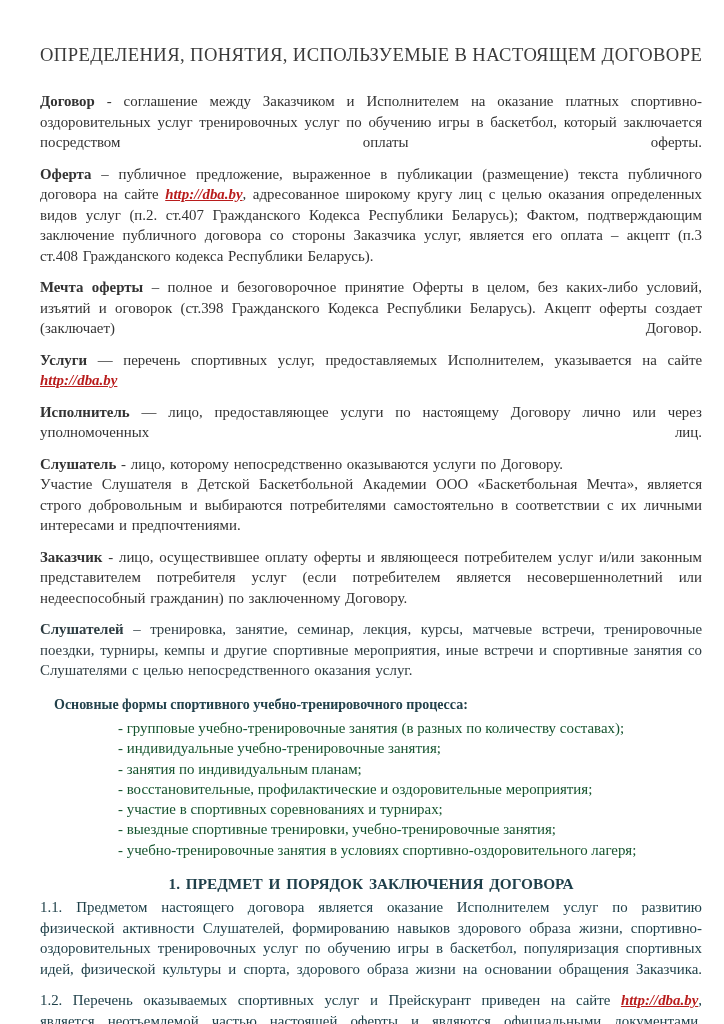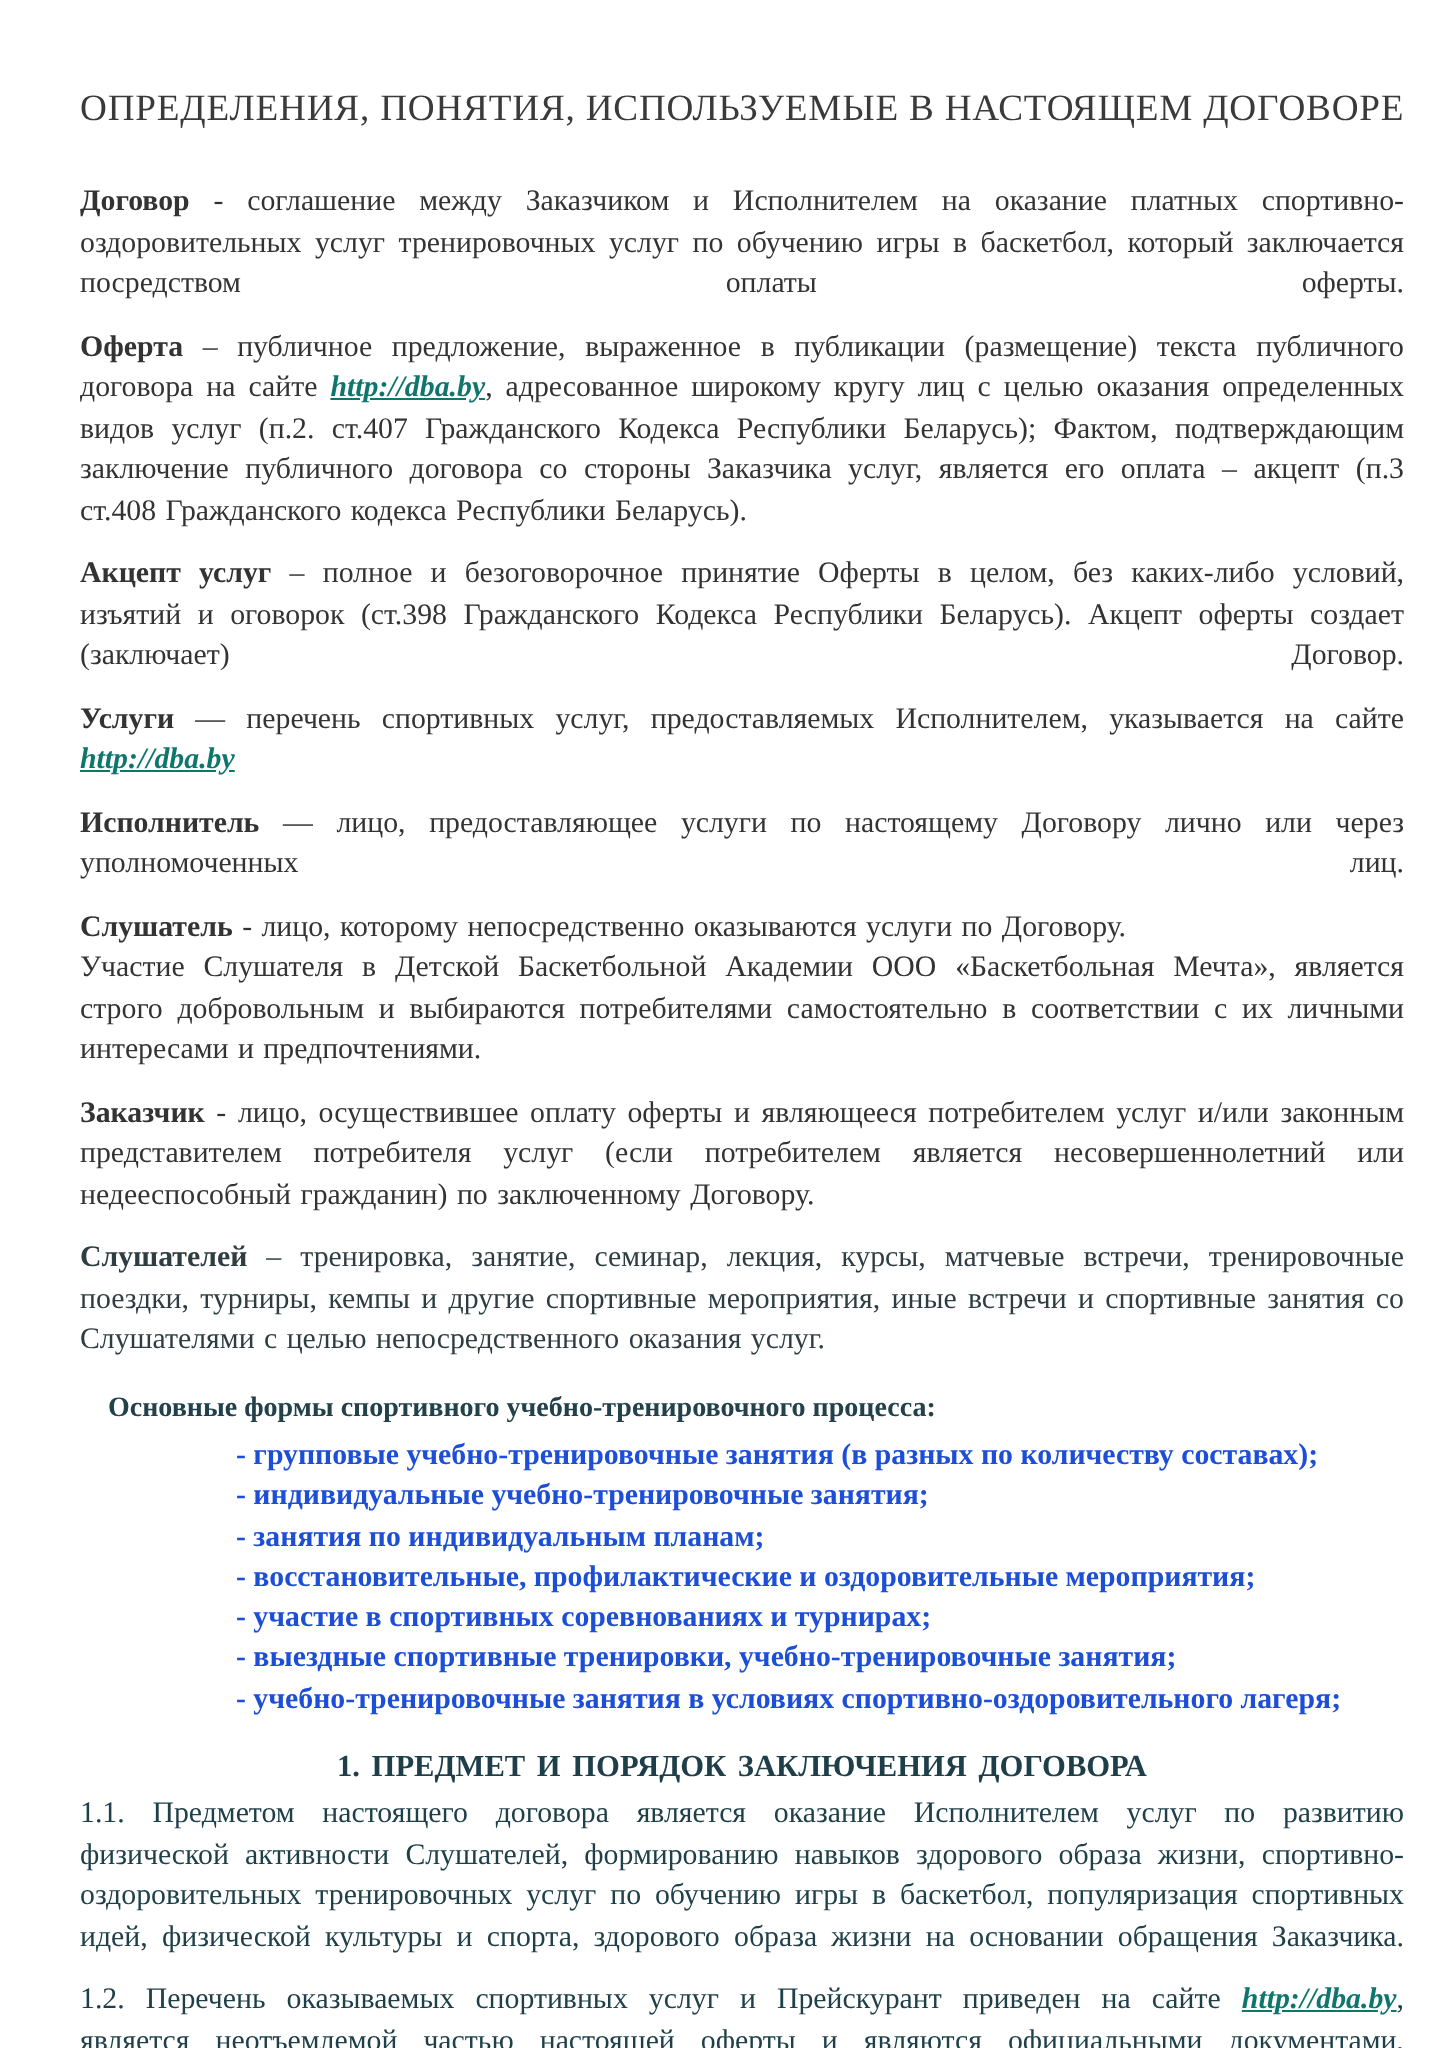--- a/index.html
+++ b/index.html
@@ -37,41 +37,40 @@
     text-align: justify;
     color: #333333;
     word-spacing: 1px;
   }
   .para .term { font-weight: bold; }
   .force-last { text-align-last: justify; }
   .link {
     font-weight: bold;
     font-style: italic;
     text-decoration: underline;
-    color: #0f766e;
+    color: #b91c1c;
     cursor: pointer;
   }
   .line-block { display: block; }
   .just { text-align: justify; }
   .tint-1 { color: #2e3d42; }
   .forms-heading {
     font-size: 14px;
     line-height: 20.5px;
     font-weight: bold;
     color: #22414b;
     margin: 14px 0 3px 14px;
   }
   .forms-list {
     margin: 0 0 13px 78px;
     padding: 0;
     list-style: none;
     font-size: 14.9px;
     line-height: 20.3px;
-    color: #1d4ed8;
-    font-weight: bold;
+    color: #14532d;
   }
   .section-heading {
     text-align: center;
     font-weight: bold;
     font-size: 15.3px;
     line-height: 22px;
     color: #1e3f4a;
     margin: 13px 0 2px 0;
     word-spacing: 2px;
   }
@@ -84,21 +83,21 @@
 <body>
 
 <div class="page">
 
   <h1 class="doc-title">ОПРЕДЕЛЕНИЯ, ПОНЯТИЯ, ИСПОЛЬЗУЕМЫЕ В НАСТОЯЩЕМ ДОГОВОРЕ</h1>
 
   <p class="para force-last"><span class="term">Договор</span><span> - соглашение между Заказчиком и Исполнителем на оказание платных спортивно-оздоровительных услуг тренировочных услуг по обучению игры в баскетбол, который заключается посредством оплаты оферты.</span></p>
 
   <p class="para"><span class="term">Оферта</span><span> – публичное предложение, выраженное в публикации (размещение) текста публичного договора на сайте </span><span class="link">http://dba.by</span><span>, адресованное широкому кругу лиц с целью оказания определенных видов услуг (п.2. ст.407 Гражданского Кодекса Республики Беларусь); Фактом, подтверждающим заключение публичного договора со стороны Заказчика услуг, является его оплата – акцепт (п.3 ст.408 Гражданского кодекса Республики Беларусь).</span></p>
 
-  <p class="para force-last"><span class="term">Акцепт услуг</span><span> – полное и безоговорочное принятие Оферты в целом, без каких-либо условий, изъятий и оговорок (ст.398 Гражданского Кодекса Республики Беларусь). Акцепт оферты создает (заключает) Договор.</span></p>
+  <p class="para force-last"><span class="term">Мечта оферты</span><span> – полное и безоговорочное принятие Оферты в целом, без каких-либо условий, изъятий и оговорок (ст.398 Гражданского Кодекса Республики Беларусь). Акцепт оферты создает (заключает) Договор.</span></p>
 
   <p class="para"><span class="term">Услуги</span><span> — перечень спортивных услуг, предоставляемых Исполнителем, указывается на сайте </span><span class="link">http://dba.by</span></p>
 
   <p class="para force-last"><span class="term">Исполнитель</span><span> — лицо, предоставляющее услуги по настоящему Договору лично или через уполномоченных лиц.</span></p>
 
   <p class="para">
       <span class="line-block"><span class="term">Слушатель</span><span> - лицо, которому непосредственно оказываются услуги по Договору.</span></span>
       <span class="line-block just">Участие Слушателя в Детской Баскетбольной Академии ООО «Баскетбольная Мечта», является строго добровольным и выбираются потребителями самостоятельно в соответствии с их личными интересами и предпочтениями.</span>
     </p>
 

